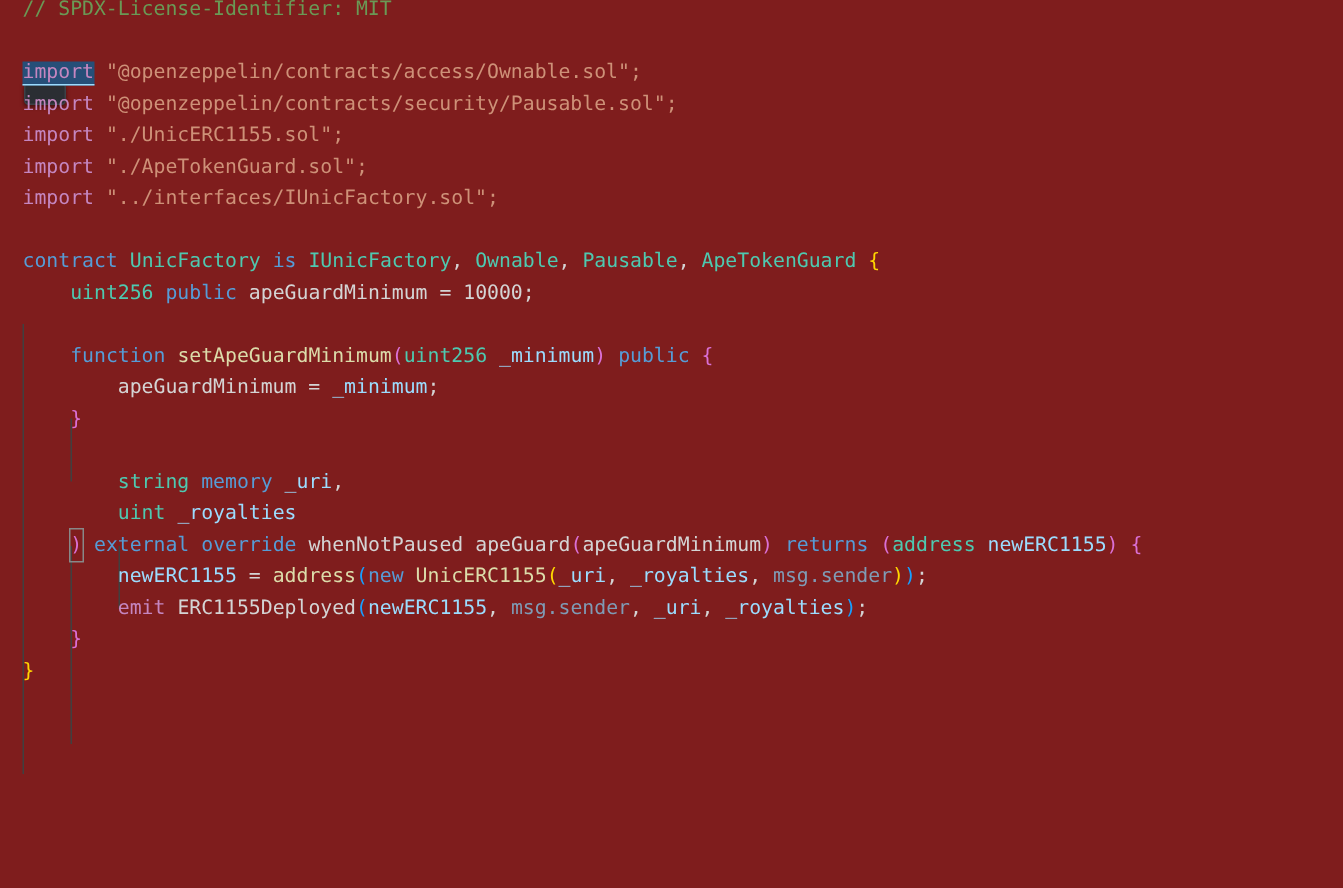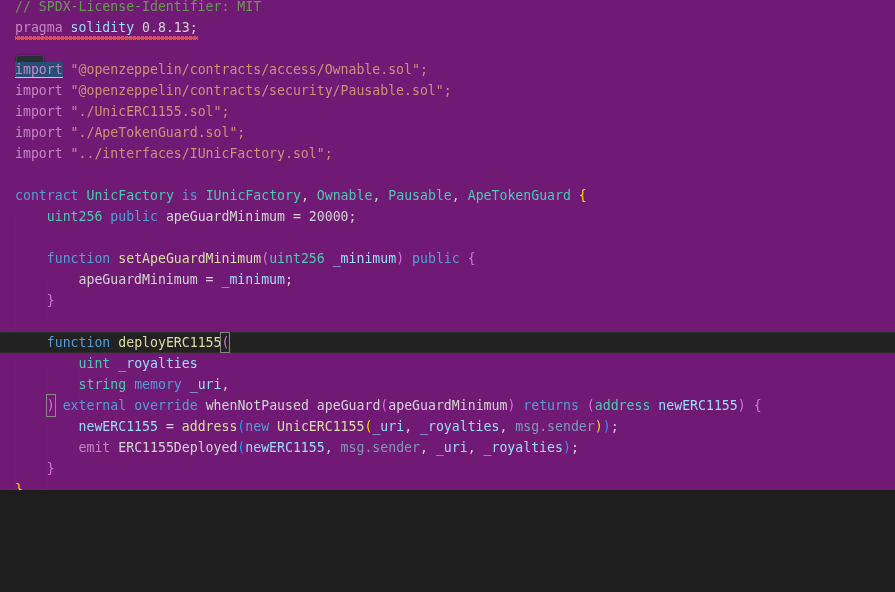--- a/index.html
+++ b/index.html
@@ -10,22 +10,22 @@
   body {
     width: 895px;
     height: 592px;
     overflow: hidden;
     font-family: "DejaVu Sans Mono", "Liberation Mono", monospace;
   }
 
   #editor {
     position: relative;
     width: 895px;
-    height: 490px;
-    background: #701a75;
+    height: 592px;
+    background: #7f1d1d;
     color: #d4d4d4;
     font-size: 13.2px;
     line-height: 21px;
     overflow: hidden;
   }
 
   
   .guide {
     position: absolute;
     width: 1px;
@@ -133,55 +133,53 @@
   <div class="guide" style="left:47px; top:279px; height:42px;"></div>
   <div class="guide" style="left:47px; top:364px; height:132px;"></div>
   <div class="guide" style="left:79px; top:364px; height:42px;"></div>
 
   <div id="peek-widget"></div>
 
   <div class="code">
 
     <div class="line"><span class="c-comment">// SPDX-License-Identifier: MIT</span></div>
 
-    <div class="line"><span class="squiggle"><span class="c-keyword">pragma</span> <span class="c-param">solidity</span> <span class="c-number">0.8.13</span><span class="c-punct">;</span></span></div>
 
     <div class="line">&nbsp;</div>
 
     <div class="line"><span class="link-hover">import</span> <span class="c-string">"@openzeppelin/contracts/access/Ownable.sol";</span></div>
 
     <div class="line"><span class="c-keyword">import</span> <span class="c-string">"@openzeppelin/contracts/security/Pausable.sol";</span></div>
 
     <div class="line"><span class="c-keyword">import</span> <span class="c-string">"./UnicERC1155.sol";</span></div>
 
     <div class="line"><span class="c-keyword">import</span> <span class="c-string">"./ApeTokenGuard.sol";</span></div>
 
     <div class="line"><span class="c-keyword">import</span> <span class="c-string">"../interfaces/IUnicFactory.sol";</span></div>
 
     <div class="line">&nbsp;</div>
 
     <div class="line"><span class="c-control">contract</span> <span class="c-type">UnicFactory</span> <span class="c-control">is</span> <span class="c-type">IUnicFactory</span><span class="c-punct">, </span><span class="c-type">Ownable</span><span class="c-punct">, </span><span class="c-type">Pausable</span><span class="c-punct">, </span><span class="c-type">ApeTokenGuard</span><span class="c-b1"> {</span></div>
 
-    <div class="line">    <span class="c-type">uint256</span> <span class="c-control">public</span> <span class="c-plain">apeGuardMinimum</span><span class="c-plain"> = </span><span class="c-number">20000</span><span class="c-punct">;</span></div>
+    <div class="line">    <span class="c-type">uint256</span> <span class="c-control">public</span> <span class="c-plain">apeGuardMinimum</span><span class="c-plain"> = </span><span class="c-number">10000</span><span class="c-punct">;</span></div>
 
     <div class="line">&nbsp;</div>
 
     <div class="line">    <span class="c-control">function</span> <span class="c-func">setApeGuardMinimum</span><span class="c-b2">(</span><span class="c-type">uint256</span> <span class="c-param">_minimum</span><span class="c-b2">)</span> <span class="c-control">public</span> <span class="c-b2">{</span></div>
 
     <div class="line">        <span class="c-plain">apeGuardMinimum</span><span class="c-plain"> = </span><span class="c-param">_minimum</span><span class="c-punct">;</span></div>
 
     <div class="line">    <span class="c-b2">}</span></div>
 
     <div class="line">&nbsp;</div>
 
-    <div class="line active">    <span class="c-control">function</span> <span class="c-func">deployERC1155</span><span class="c-b2 bracket-match">(</span></div>
+
+    <div class="line">        <span class="c-type">string</span> <span class="c-control">memory</span> <span class="c-param">_uri</span><span class="c-punct">,</span></div>
 
     <div class="line">        <span class="c-type">uint</span> <span class="c-param">_royalties</span></div>
-
-    <div class="line">        <span class="c-type">string</span> <span class="c-control">memory</span> <span class="c-param">_uri</span><span class="c-punct">,</span></div>
 
     <div class="line">    <span class="c-b2 bracket-match">)</span> <span class="c-control">external</span> <span class="c-control">override</span> <span class="c-plain">whenNotPaused</span> <span class="c-plain">apeGuard</span><span class="c-b2">(</span><span class="c-plain">apeGuardMinimum</span><span class="c-b2">)</span> <span class="c-control">returns</span> <span class="c-b2">(</span><span class="c-type">address</span> <span class="c-param">newERC1155</span><span class="c-b2">)</span> <span class="c-b2">{</span></div>
 
     <div class="line">        <span class="c-param">newERC1155</span><span class="c-plain"> = </span><span class="c-func">address</span><span class="c-b3">(</span><span class="c-control">new</span> <span class="c-func">UnicERC1155</span><span class="c-b1">(</span><span class="c-param">_uri</span><span class="c-punct">, </span><span class="c-param">_royalties</span><span class="c-punct">, </span><span class="c-member">msg.sender</span><span class="c-b1">)</span><span class="c-b3">)</span><span class="c-punct">;</span></div>
 
 
     <div class="line">        <span class="c-keyword">emit</span> <span class="c-plain">ERC1155Deployed</span><span class="c-b3">(</span><span class="c-param">newERC1155</span><span class="c-punct">, </span><span class="c-member">msg.sender</span><span class="c-punct">, </span><span class="c-param">_uri</span><span class="c-punct">, </span><span class="c-param">_royalties</span><span class="c-b3">)</span><span class="c-punct">;</span></div>
 
     <div class="line">    <span class="c-b2">}</span></div>
 

